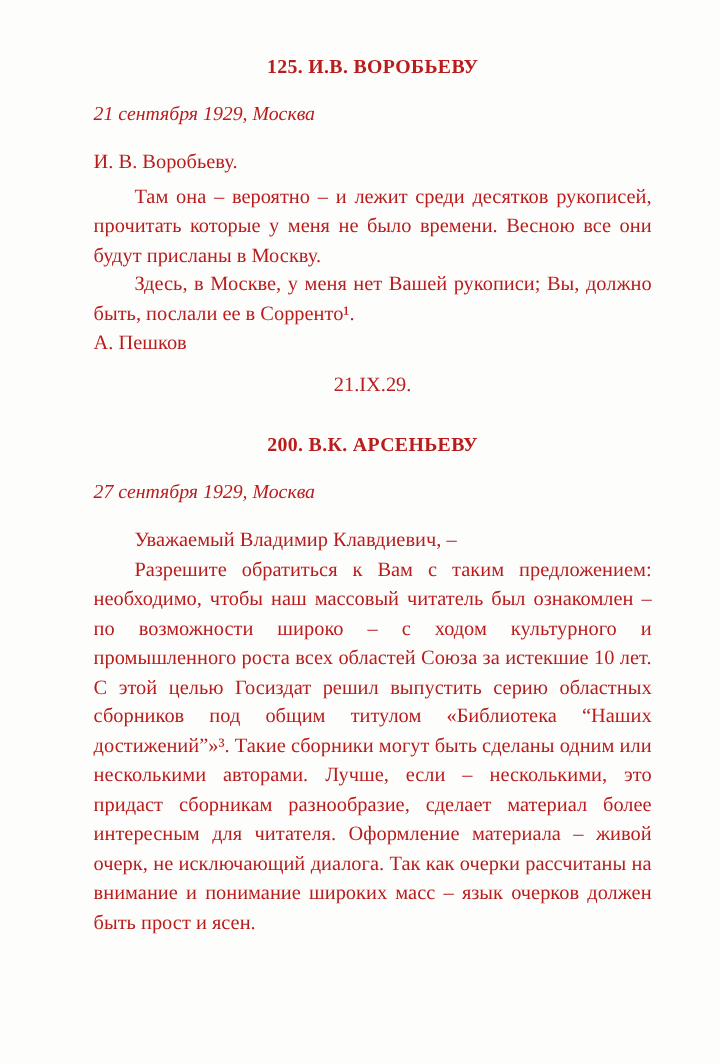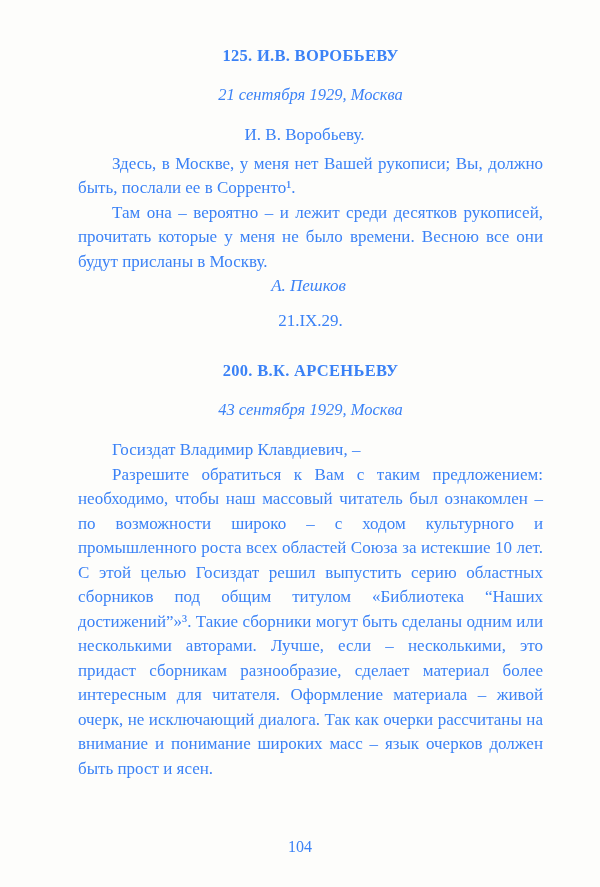--- a/index.html
+++ b/index.html
@@ -6,55 +6,53 @@
     margin: 0;
     padding: 0;
     background: #e8e8e6;
   }
   .book-page {
     position: relative;
     width: 600px;
     height: 887px;
     margin: 0 auto;
     background: #fdfdfb;
-    color: #3b82f6;
+    color: #b91c1c;
     font-family: "Liberation Serif", "DejaVu Serif", serif;
     font-size: 17px;
     line-height: 24.5px;
     box-sizing: border-box;
     padding: 44px 57px 60px 78px;
     overflow: hidden;
   }
   .letter { margin: 0; }
   .letter + .letter { margin-top: 26px; }
   .letter-heading {
     font-size: 16.5px;
     font-weight: bold;
     text-align: center;
     margin: 0 0 14px 0;
     letter-spacing: 0.3px;
   }
   .dateline {
     font-style: italic;
-    text-align: center;
     margin: 0 0 16px 0;
     font-size: 16.5px;
   }
   .addressee {
-    text-align: center;
+    text-align: left;
     margin: 0 12px 4px 0;
   }
   .body-para {
     margin: 0;
     text-align: justify;
     text-indent: 34px;
   }
   .signature {
-    text-align: center;
-    font-style: italic;
+    text-align: left;
     margin: 0 4px 0 0;
   }
   .letter-date {
     margin: 10px 0 0 0;
     text-align: center;
   }
   .page-number {
     position: absolute;
     bottom: 28px;
     left: 0;
@@ -65,29 +63,28 @@
 </style>
 </head>
 <body>
 
 <div class="book-page">
 
   <section class="letter">
     <h2 class="letter-heading">125. И.В. ВОРОБЬЕВУ</h2>
     <p class="dateline">21 сентября 1929, Москва</p>
     <p class="addressee">И. В. Воробьеву.</p>
+    <p class="body-para">Там она – вероятно – и лежит среди десятков рукописей, прочитать которые у меня не было времени. Весною все они будут присланы в Москву.</p>
     <p class="body-para">Здесь, в Москве, у меня нет Вашей рукописи; Вы, должно быть, послали ее в Сорренто¹.</p>
-    <p class="body-para">Там она – вероятно – и лежит среди десятков рукописей, прочитать которые у меня не было времени. Весною все они будут присланы в Москву.</p>
     <p class="signature">А. Пешков</p>
     <p class="letter-date">21.IX.29.</p>
   </section>
 
   <section class="letter">
     <h2 class="letter-heading">200. В.К. АРСЕНЬЕВУ</h2>
-    <p class="dateline">43 сентября 1929, Москва</p>
-    <p class="body-para">Госиздат Владимир Клавдиевич, –</p>
+    <p class="dateline">27 сентября 1929, Москва</p>
+    <p class="body-para">Уважаемый Владимир Клавдиевич, –</p>
     <p class="body-para">Разрешите обратиться к Вам с таким предложением: необходимо, чтобы наш массовый читатель был ознакомлен – по возможности широко – с ходом культурного и промышленного роста всех областей Союза за истекшие 10 лет. С этой целью Госиздат решил выпустить серию областных сборников под общим титулом «Библиотека “Наших достижений”»³. Такие сборники могут быть сделаны одним или несколькими авторами. Лучше, если – несколькими, это придаст сборникам разнообразие, сделает материал более интересным для читателя. Оформление материала – живой очерк, не исключающий диалога. Так как очерки рассчитаны на внимание и понимание широких масс – язык очерков должен быть прост и ясен.</p>
 
   </section>
 
-  <div class="page-number">104</div>
 
 </div>
 
 </body></html>

